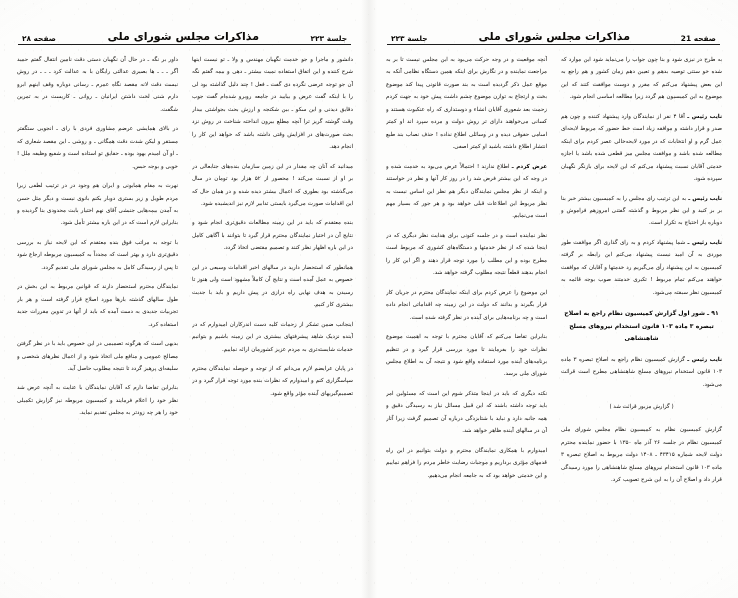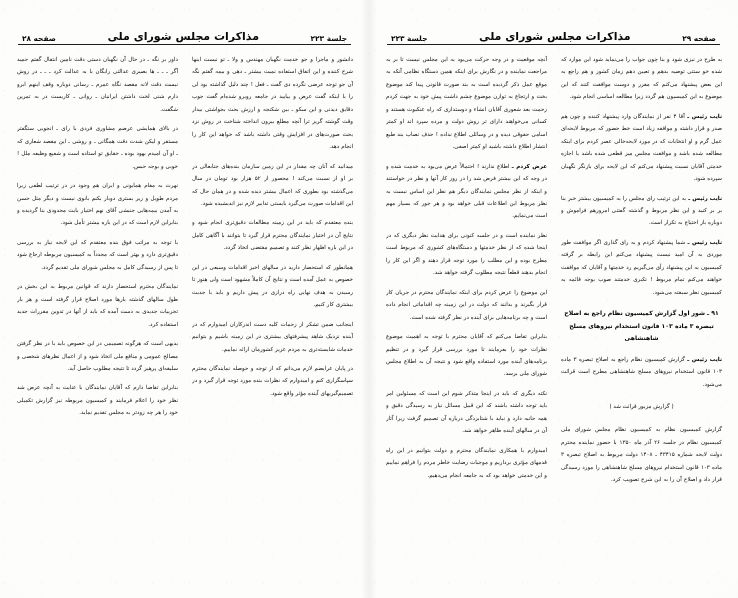--- a/index.html
+++ b/index.html
@@ -192,21 +192,21 @@
         <p class="para ink">با توجه به مراتب فوق بنده معتقدم که این لایحه نیاز به بررسی دقیق‌تری دارد و بهتر است که مجدداً به کمیسیون مربوطه ارجاع شود تا پس از رسیدگی کامل به مجلس شورای ملی تقدیم گردد.</p>
         <p class="para ink">نمایندگان محترم استحضار دارند که قوانین مربوط به این بخش در طول سالهای گذشته بارها مورد اصلاح قرار گرفته است و هر بار تجربیات جدیدی به دست آمده که باید از آنها در تدوین مقررات جدید استفاده کرد.</p>
         <p class="para ink">بدیهی است که هرگونه تصمیمی در این خصوص باید با در نظر گرفتن مصالح عمومی و منافع ملی اتخاذ شود و از اعمال نظرهای شخصی و سلیقه‌ای پرهیز گردد تا نتیجه مطلوب حاصل آید.</p>
         <p class="para ink">بنابراین تقاضا دارم که آقایان نمایندگان با عنایت به آنچه عرض شد نظر خود را اعلام فرمایند و کمیسیون مربوطه نیز گزارش تکمیلی خود را هر چه زودتر به مجلس تقدیم نماید.</p>
       </div>
     </div>
   </div>
 
   <div class="page page-left">
     <div class="running-head">
-      <span class="rh-item ink">صفحه ۲۹</span>
+      <span class="rh-item ink">صفحه 21</span>
       <span class="rh-item rh-center ink">مذاکرات مجلس شورای ملی</span>
       <span class="rh-item ink">جلسة ۲۲۳</span>
     </div>
 
     <div class="columns">
 
       <div class="col">
         <p class="para ink">به طرح در نیزی شود و بنا چون جواب را می‌نماید شود این موارد که شده خو سنتی توصیه بدهم و تعیین دهم زمان کشور و هم راجع به این بعض پیشنهاد می‌کنم که مقرر و دوست موافقت کنند که این موضوع به این کمیسیون هم گردد زیرا مطالعه اساسی انجام شود.</p>
 
         <p class="para ink">

